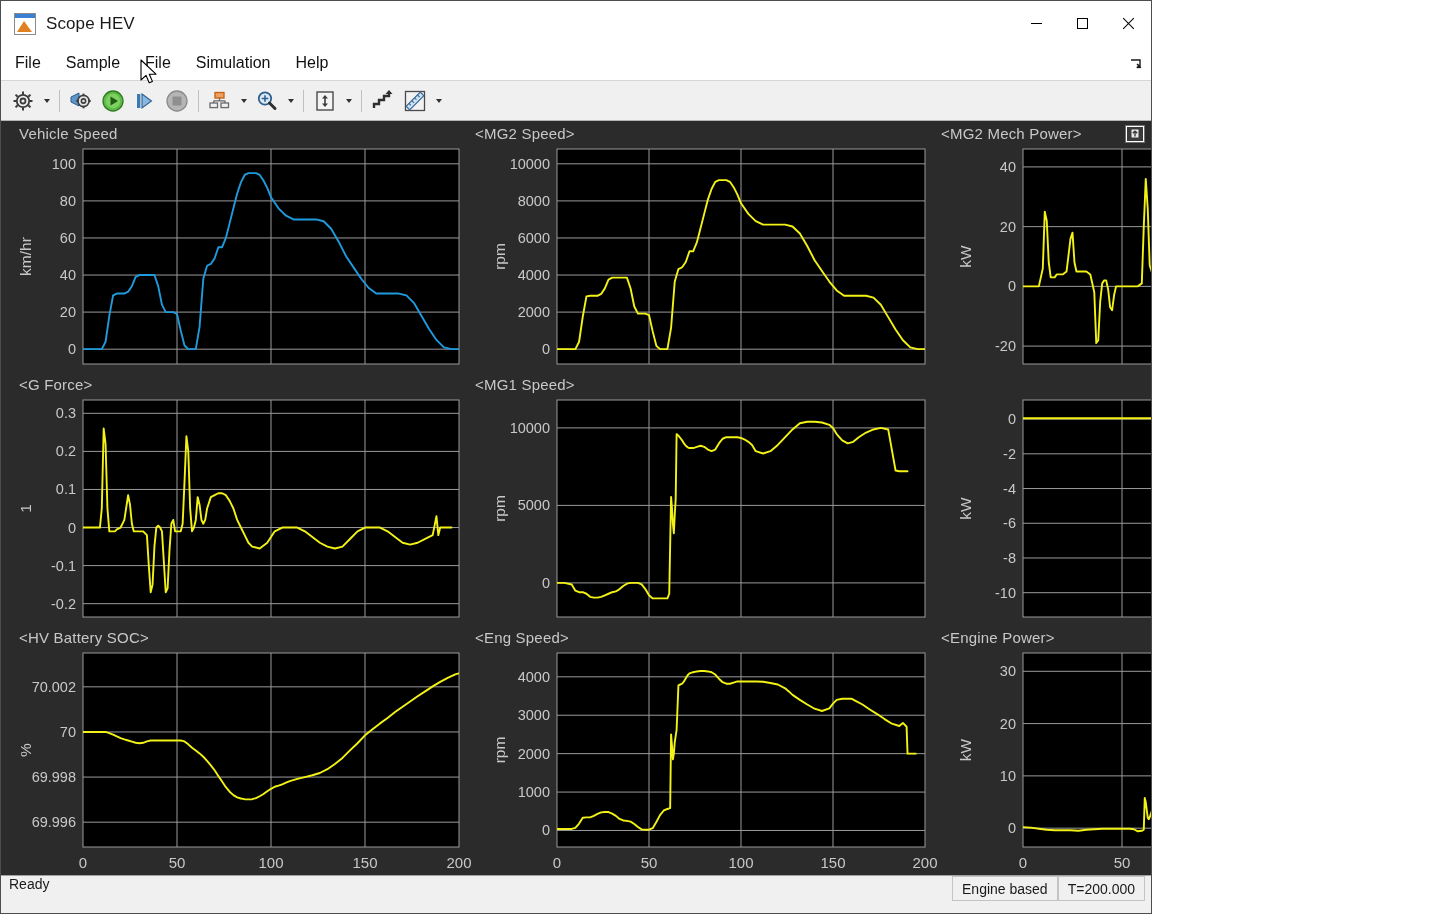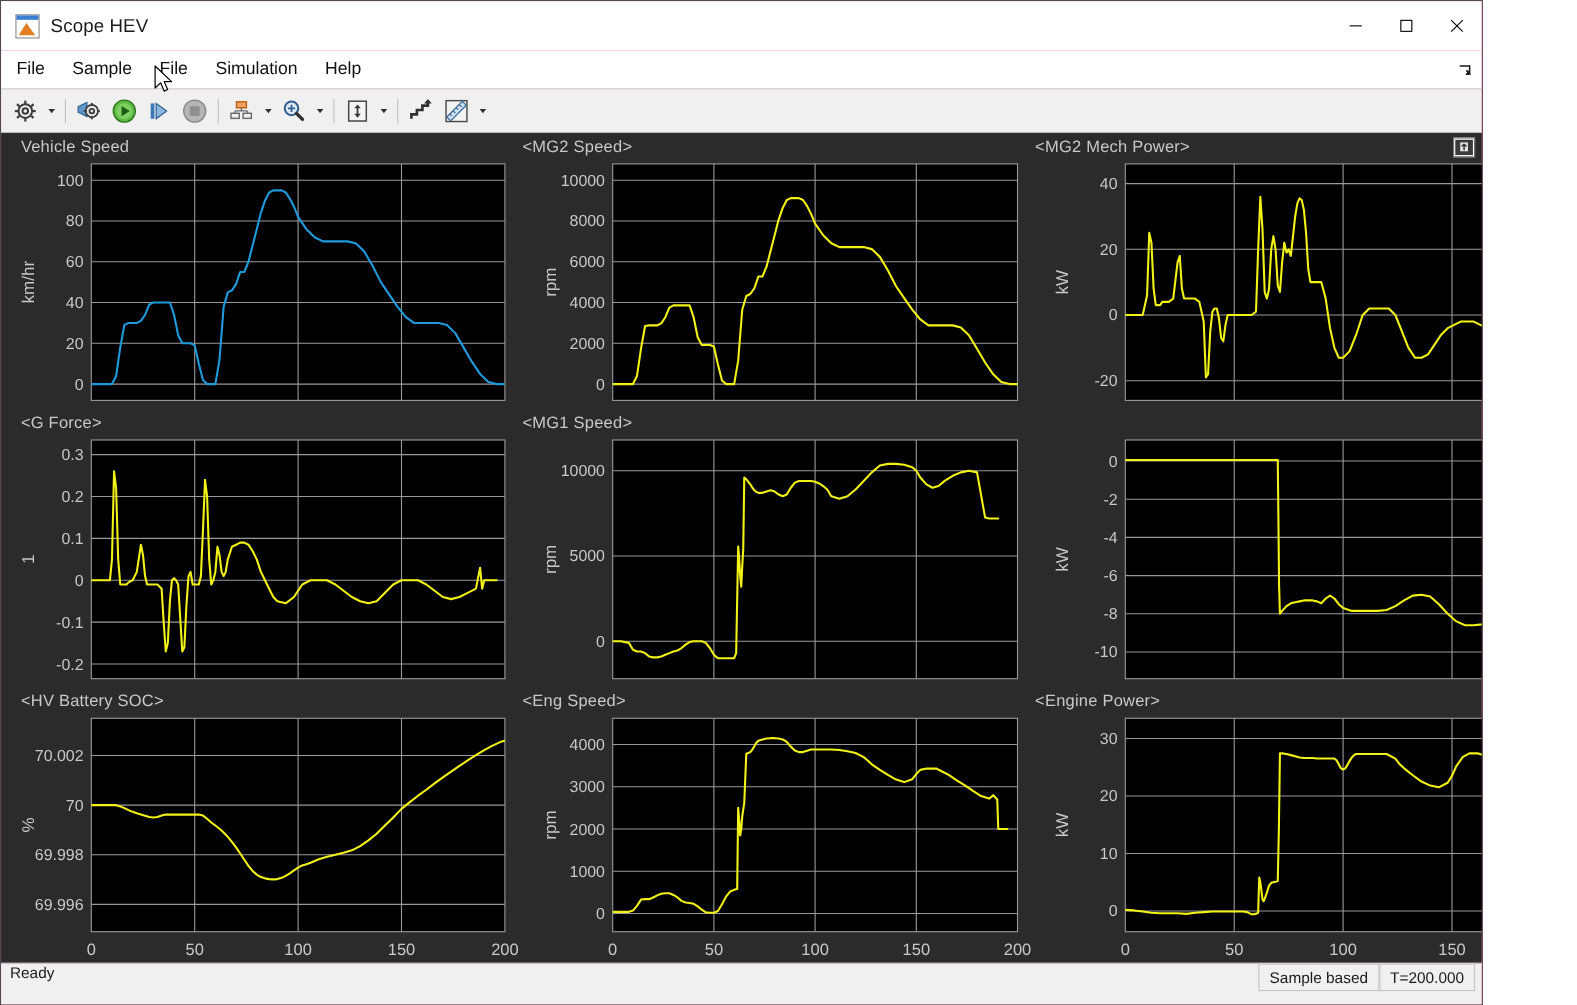--- a/index.html
+++ b/index.html
@@ -4,25 +4,25 @@
 <style>
   html,body{margin:0;padding:0;}
   body{
     width:1434px;height:914px;
     background:#ffffff;
     font-family:"Liberation Sans", sans-serif;
     overflow:hidden;
     -webkit-font-smoothing:antialiased;
   }
   .window{
-    width:1348px;height:914px;
+    width:1152px;height:914px;
     box-sizing:border-box;
     border:1px solid #4d4d4d;
     display:flex;flex-direction:column;
-    background:#ec4899;
+    background:#ef4444;
   }
   
   .titlebar{
     height:45px;flex:0 0 45px;
     background:#ffffff;
     display:flex;align-items:center;
     position:relative;
   }
   .title-icon{
     width:22px;height:22px;margin-left:13px;margin-right:10px;
@@ -568,20 +568,20 @@
               </clipPath>
             </defs>
             <polyline points="82.00,202.13 89.92,202.65 97.84,203.70 105.76,204.74 113.68,205.27 121.60,205.27 129.52,205.27 137.44,205.79 145.36,204.74 153.28,204.22 161.20,203.70 169.12,203.70 177.04,203.70 181.00,203.70 184.96,203.70 188.92,203.70 192.88,204.22 196.84,206.31 200.80,205.79 202.78,204.74 203.77,172.85 204.76,177.03 205.75,184.87 206.74,192.72 207.73,194.29 208.72,192.19 210.70,186.44 212.68,180.17 214.66,177.55 216.64,177.03 218.62,176.51 220.60,175.98 221.59,129.97 222.58,59.90 224.56,59.90 228.52,60.42 232.48,61.47 236.44,62.51 240.40,63.56 244.36,64.08 248.32,64.08 252.28,64.08 256.24,64.60 260.20,64.60 264.16,64.60 268.12,64.60 272.08,64.60 274.06,66.17 276.04,69.83 278.02,73.49 280.00,74.54 281.98,73.49 283.96,70.36 285.94,66.70 287.92,63.56 289.90,61.47 291.88,60.42 295.84,60.42 303.76,60.42 311.68,60.42 319.60,60.42 327.52,64.60 331.48,69.83 335.44,73.49 343.36,79.77 351.28,85.52 359.20,89.18 367.12,90.75 375.04,86.57 379.00,80.29 382.96,71.40 388.90,63.04 394.84,59.90 398.80,59.90 402.76,59.90 410.68,62.51 418.60,68.26 426.52,76.11 434.44,82.91 442.36,89.18 450.28,94.41 454.24,95.46 458.20,90.23 459.19,82.91 460.18,115.33 468.10,115.33 478.00,115.33" fill="none" stroke="#f2f216" stroke-width="1.9" stroke-linejoin="round" stroke-linecap="round" clip-path="url(#clip8)"></polyline>
           </svg>
         </div>
     </div>
   </div>
 
   <div class="statusbar">
     <div class="status-left">Ready</div>
-    <div class="status-cell">Sample based</div>
+    <div class="status-cell">Engine based</div>
     <div class="status-cell last">T=200.000</div>
   </div>
 </div>
 
 <svg class="cursor-arrow" style="left:140px;top:59px;" width="20" height="28" viewBox="0 0 20 28">
   <path d="M1 1 L1 21 L6 16.3 L9.2 23.8 L12.4 22.4 L9.3 15.2 L16 15.2 Z" fill="#ffffff" stroke="#000000" stroke-width="1.1" stroke-linejoin="round"></path>
 </svg>
 
 </body></html>

